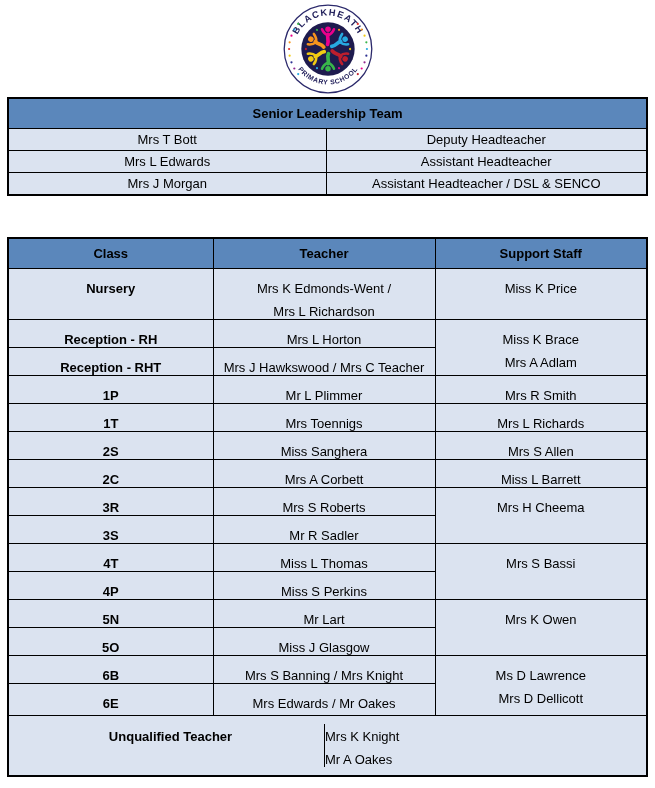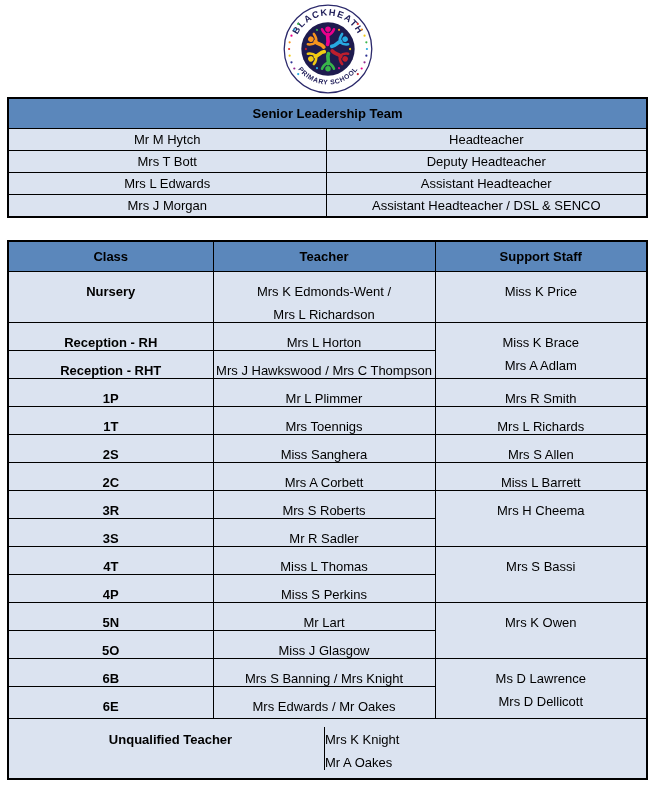--- a/index.html
+++ b/index.html
@@ -19,21 +19,21 @@
     font-size:13px;text-align:center;
     overflow:hidden;padding:0;
   }
   th{background:#5b87bb;font-weight:bold;vertical-align:middle;}
   td{background:#dbe3f0;}
   
   #slt{margin-top:2px;}
   #slt td{height:21px;vertical-align:middle;}
   #slt tr.rH th{height:29px;}
   
-  #cls{margin-top:22px;}
+  #cls{margin-top:41px;}
   #cls td{vertical-align:top;padding-top:12px;line-height:15px;}
   #cls th{height:29px;}
   .bold{font-weight:bold;}
   .stack div + div{margin-top:8px;}
   tr.rN{height:41px;}
   tr.r1{height:19px;}
   tr.r5o{height:22px;}
   tr.r6b{height:24px;}
   tr.r6e{height:32px;}
   tr.rF{height:40px;}
@@ -136,24 +136,20 @@
 <table id="slt">
   <colgroup>
       <col style="width:318px">
       <col style="width:321px">
     </colgroup>
   <tbody>
       <tr class="rH">
     <th colspan="2">Senior Leadership Team</th>
   </tr>
   <tr>
-    <td>Mr M Hytch</td>
-    <td>Headteacher</td>
-  </tr>
-  <tr>
     <td>Mrs T Bott</td>
     <td>Deputy Headteacher</td>
   </tr>
   <tr>
     <td>Mrs L Edwards</td>
     <td>Assistant Headteacher</td>
   </tr>
   <tr>
     <td>Mrs J Morgan</td>
     <td>Assistant Headteacher / DSL &amp; SENCO</td>
@@ -190,21 +186,21 @@
     <td>Mrs L Horton</td>
     <td rowspan="2">
       <div class="stack">
         <div>Miss K Brace</div>
         <div>Mrs A Adlam</div>
       </div>
     </td>
   </tr>
   <tr class="r1">
     <td class="bold">Reception - RHT</td>
-    <td>Mrs J Hawkswood / Mrs C Thompson</td>
+    <td>Mrs J Hawkswood / Mrs C Teacher</td>
   </tr>
 
   <tr class="r1">
     <td class="bold">1P</td>
     <td>Mr L Plimmer</td>
     <td>Mrs R Smith</td>
   </tr>
   <tr class="r1">
     <td class="bold">1T</td>
     <td>Mrs Toennigs</td>

